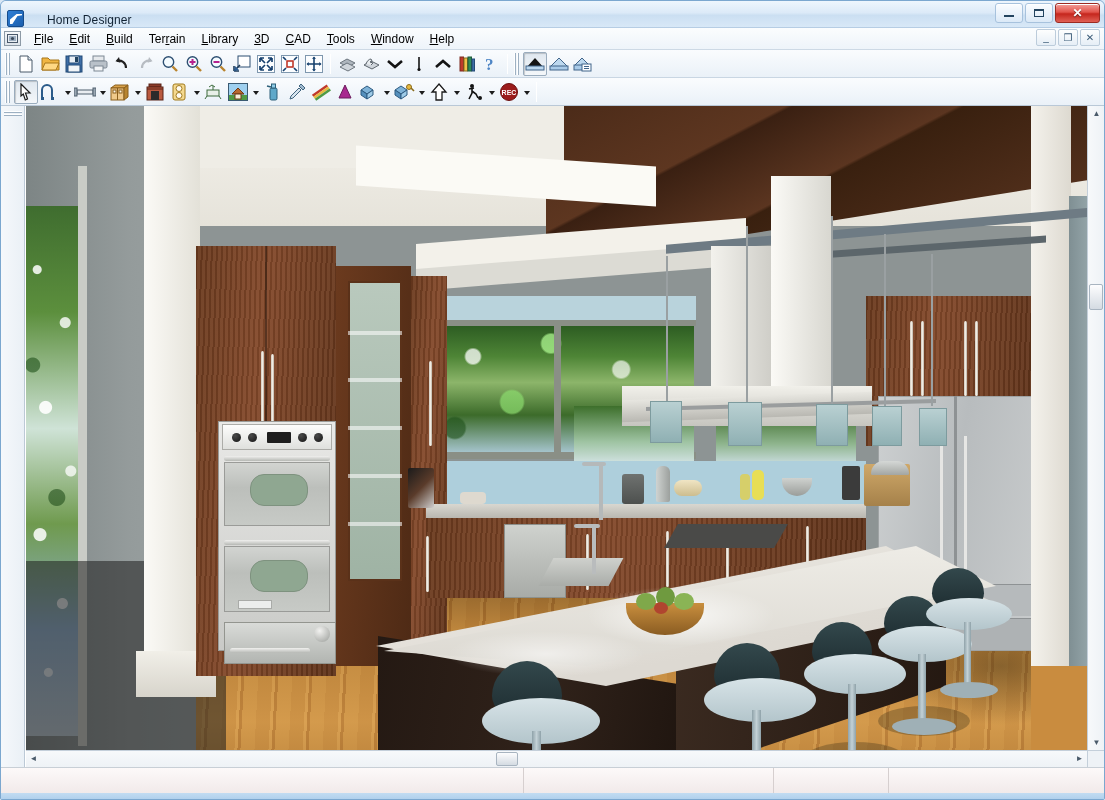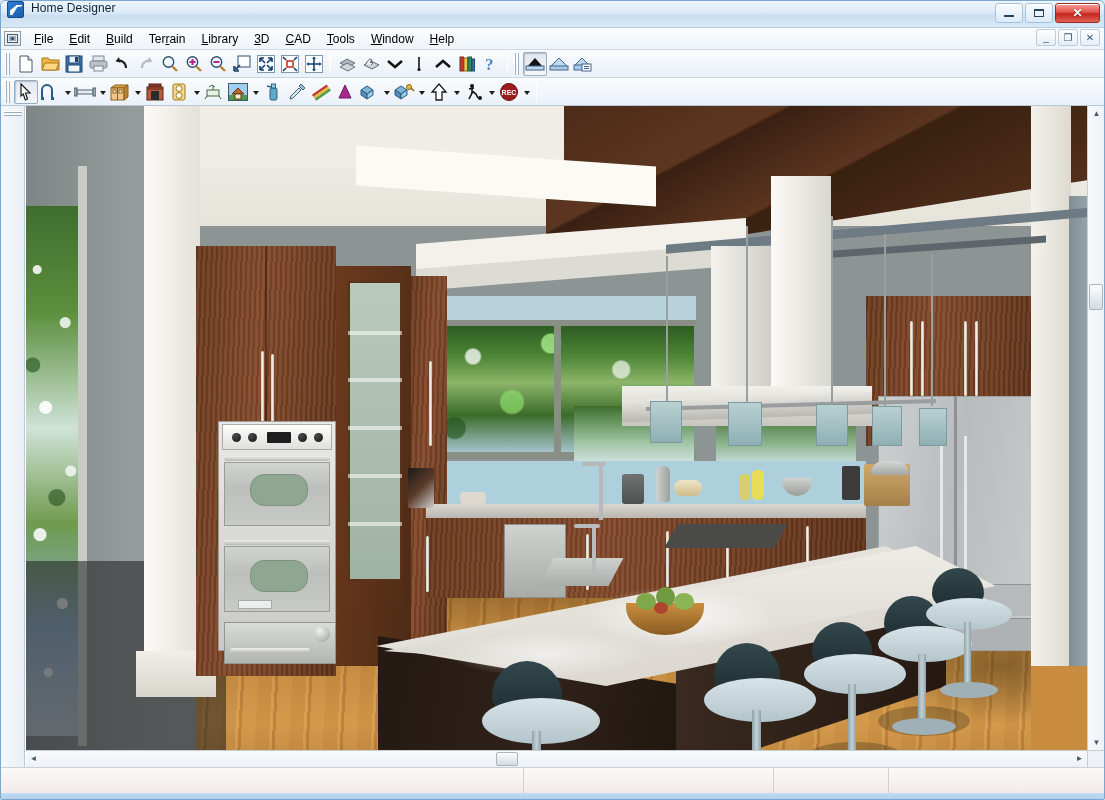--- a/index.html
+++ b/index.html
@@ -19,23 +19,24 @@
     border-radius: 6px 6px 2px 2px;
     overflow: hidden;
   }
 
   
   .titlebar {
     position: relative;
     height: 27px;
     background: linear-gradient(180deg,#eef6fd 0%, #dceaf8 45%, #cbdff2 55%, #d8e8f7 100%);
     border-bottom: 1px solid #b6cde4;
-    display: flex; align-items: flex-start;
+    display: flex; align-items: flex-end;
     padding-left: 6px;
     border-radius: 5px 5px 0 0;
+    gap: 16px;
   }
   .app-icon {
     width: 17px; height: 17px;
     background: linear-gradient(135deg,#2f7fd6,#1b5fae);
     border: 1px solid #164b8a;
     border-radius: 2px;
     position: relative; flex: 0 0 auto;
     margin-right: 7px;
   }
   .app-icon::after {

